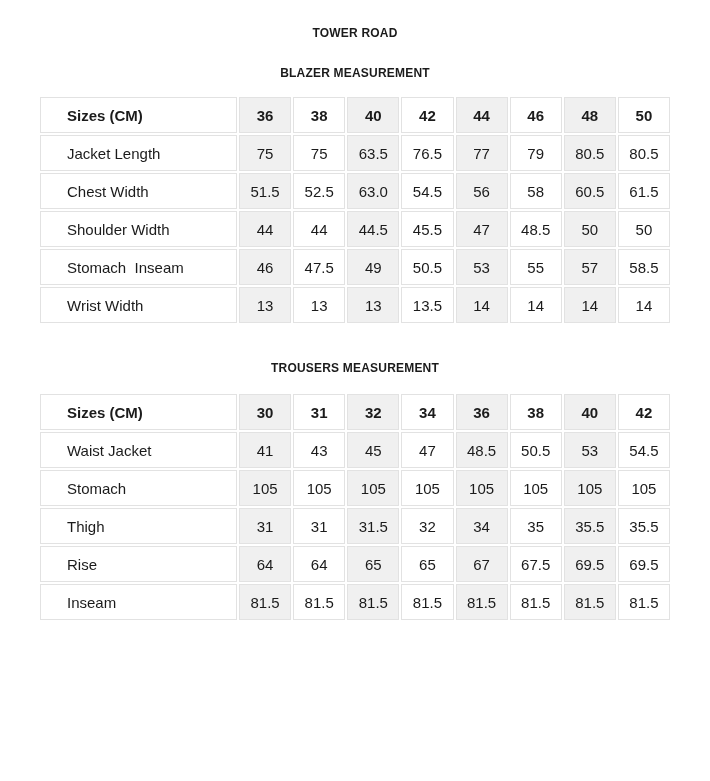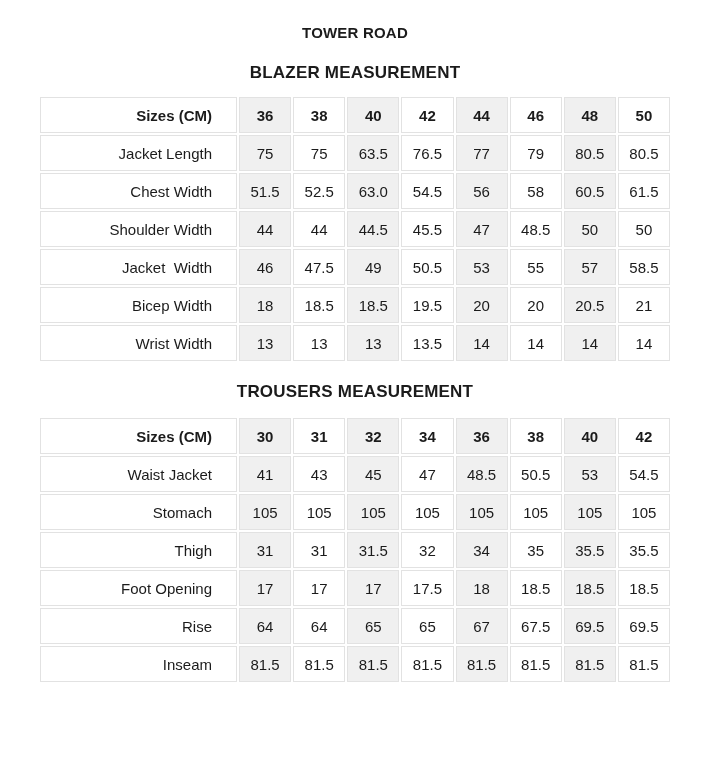--- a/index.html
+++ b/index.html
@@ -10,48 +10,48 @@
   }
   html,body{margin:0;padding:0;background:var(--bg);}
   body{
     width:710px;
     font-family:"Liberation Sans","DejaVu Sans",sans-serif;
     color:var(--text);
     -webkit-font-smoothing:antialiased;
   }
   .page{width:710px;padding:23px 0 26px;box-sizing:border-box;}
   .page-title{
-    font-size:15px;font-weight:bold;text-align:center;
+    font-size:12px;font-weight:bold;text-align:center;
     margin:0;line-height:20px;letter-spacing:0.2px;
   }
   .section-title{
-    font-size:17px;font-weight:bold;text-align:center;
+    font-size:12px;font-weight:bold;text-align:center;
     line-height:20px;letter-spacing:0.2px;
   }
   .section-title.first{margin:20px 0 12px;}
-  .section-title.second{margin:19px 0 14px;}
+  .section-title.second{margin:33px 0 14px;}
   table.measure{
     width:634px;
     margin:0 auto;
     border-collapse:separate;
     border-spacing:2px;
     table-layout:fixed;
     background:var(--bg);
   }
   table.measure th, table.measure td{
     border:1px solid var(--grid);
     height:34px;
     font-size:15px;
     vertical-align:middle;
     background:var(--bg);
     overflow:hidden;
   }
   table.measure th{font-weight:bold;}
   .label-cell{
-    text-align:right;
+    text-align:left;
     padding:0 24px 0 26px;
     white-space:pre-wrap;
   }
   .value-cell{
     text-align:center;
     padding:0 2px;
   }
   .stripe{background:var(--stripe) !important;}
 </style>
 </head>
@@ -116,40 +116,29 @@
             <td class="value-cell stripe">44</td>
             <td class="value-cell">44</td>
             <td class="value-cell stripe">44.5</td>
             <td class="value-cell">45.5</td>
             <td class="value-cell stripe">47</td>
             <td class="value-cell">48.5</td>
             <td class="value-cell stripe">50</td>
             <td class="value-cell">50</td>
           </tr>
           <tr>
-            <td class="label-cell">Jacket  Width</td>
+            <td class="label-cell">Stomach  Inseam</td>
             <td class="value-cell stripe">46</td>
             <td class="value-cell">47.5</td>
             <td class="value-cell stripe">49</td>
             <td class="value-cell">50.5</td>
             <td class="value-cell stripe">53</td>
             <td class="value-cell">55</td>
             <td class="value-cell stripe">57</td>
             <td class="value-cell">58.5</td>
-          </tr>
-          <tr>
-            <td class="label-cell">Bicep Width</td>
-            <td class="value-cell stripe">18</td>
-            <td class="value-cell">18.5</td>
-            <td class="value-cell stripe">18.5</td>
-            <td class="value-cell">19.5</td>
-            <td class="value-cell stripe">20</td>
-            <td class="value-cell">20</td>
-            <td class="value-cell stripe">20.5</td>
-            <td class="value-cell">21</td>
           </tr>
           <tr>
             <td class="label-cell">Wrist Width</td>
             <td class="value-cell stripe">13</td>
             <td class="value-cell">13</td>
             <td class="value-cell stripe">13</td>
             <td class="value-cell">13.5</td>
             <td class="value-cell stripe">14</td>
             <td class="value-cell">14</td>
             <td class="value-cell stripe">14</td>
@@ -214,31 +203,20 @@
             <td class="value-cell stripe">31</td>
             <td class="value-cell">31</td>
             <td class="value-cell stripe">31.5</td>
             <td class="value-cell">32</td>
             <td class="value-cell stripe">34</td>
             <td class="value-cell">35</td>
             <td class="value-cell stripe">35.5</td>
             <td class="value-cell">35.5</td>
           </tr>
           <tr>
-            <td class="label-cell">Foot Opening</td>
-            <td class="value-cell stripe">17</td>
-            <td class="value-cell">17</td>
-            <td class="value-cell stripe">17</td>
-            <td class="value-cell">17.5</td>
-            <td class="value-cell stripe">18</td>
-            <td class="value-cell">18.5</td>
-            <td class="value-cell stripe">18.5</td>
-            <td class="value-cell">18.5</td>
-          </tr>
-          <tr>
             <td class="label-cell">Rise</td>
             <td class="value-cell stripe">64</td>
             <td class="value-cell">64</td>
             <td class="value-cell stripe">65</td>
             <td class="value-cell">65</td>
             <td class="value-cell stripe">67</td>
             <td class="value-cell">67.5</td>
             <td class="value-cell stripe">69.5</td>
             <td class="value-cell">69.5</td>
           </tr>

